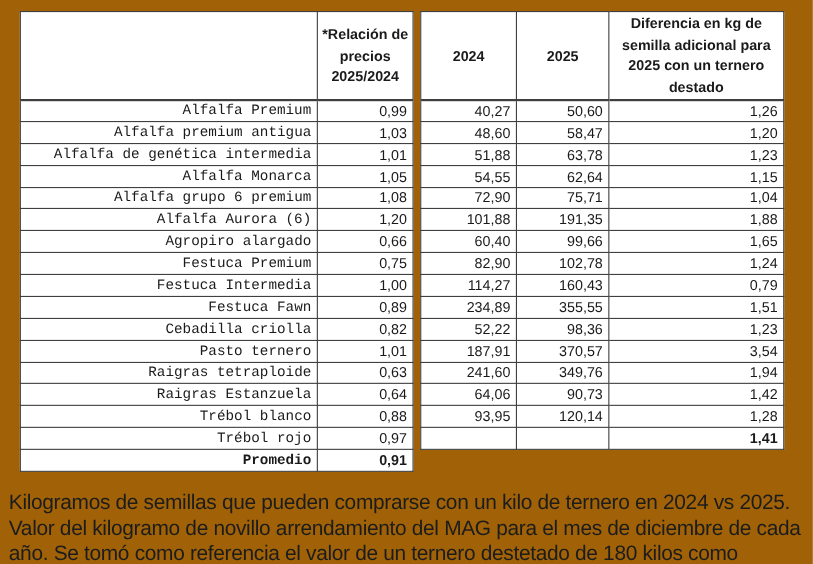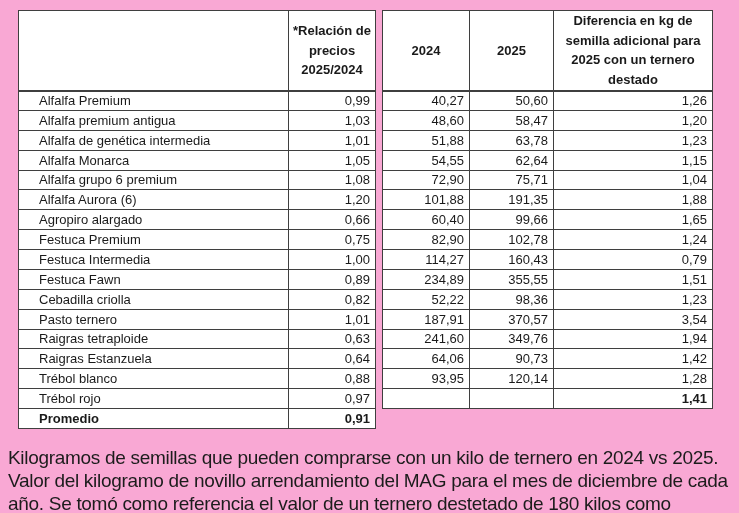--- a/index.html
+++ b/index.html
@@ -5,21 +5,21 @@
   html, body {
     margin: 0;
     padding: 0;
     background: #ffffff;
     font-family: "Liberation Sans", sans-serif;
   }
   .canvas {
     position: relative;
     width: 739px;
     height: 513px;
-    background: #f9a8d4;
+    background: #a16207;
     overflow: hidden;
   }
   table {
     border-collapse: collapse;
     table-layout: fixed;
     position: absolute;
     top: 10px;
     background: #ffffff;
   }
   #left-table { left: 18px; width: 357px; }
@@ -36,21 +36,21 @@
     font-weight: bold;
     text-align: center;
     vertical-align: middle;
     white-space: normal;
     line-height: 1.5;
     padding: 0 3px;
   }
   thead tr { height: 80px; }
   thead th { border-bottom-width: 2.2px; }
   tbody tr { height: 19.88px; }
-  td.name-cell { text-align: left; padding: 0 20px; }
+  td.name-cell { text-align: right; padding: 0 5px; font-family: Liberation Mono, monospace; }
   td.num-cell { text-align: right; padding: 0 5px; }
   tr.total-row td { font-weight: bold; }
   .caption {
     position: absolute;
     left: 8px;
     top: 446px;
     width: 724px;
     font-size: 19px;
     line-height: 1.22;
     letter-spacing: -0.3px;

